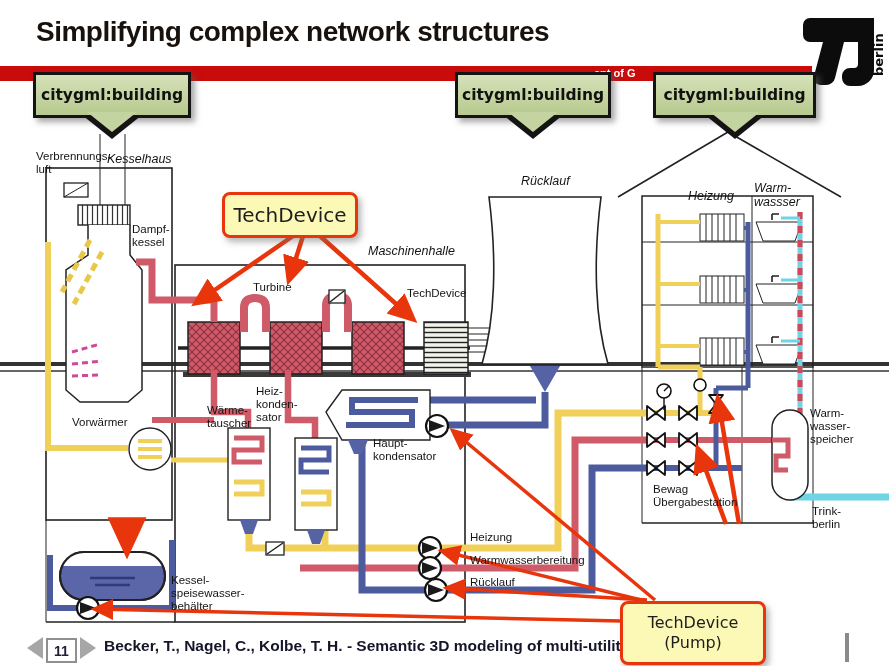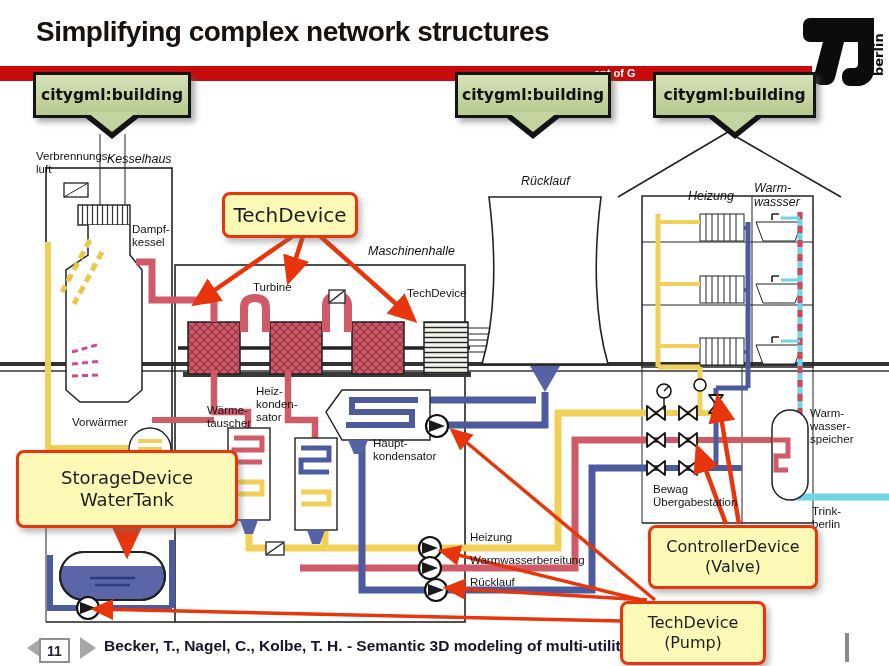--- a/index.html
+++ b/index.html
@@ -32,21 +32,21 @@
          display:flex;align-items:center;justify-content:center;text-align:center;
          font-family:"DejaVu Sans",sans-serif;color:#1d1d1d;white-space:pre-line;
          line-height:1.25;}
   
   .nav-prev{position:absolute;left:27px;top:637px;width:0;height:0;z-index:4;cursor:pointer;
          border-top:11px solid transparent;border-bottom:11px solid transparent;
          border-right:16px solid #a6a6a6;}
   .nav-next{position:absolute;left:80px;top:637px;width:0;height:0;z-index:4;cursor:pointer;
          border-top:11px solid transparent;border-bottom:11px solid transparent;
          border-left:16px solid #a6a6a6;}
-  .page-box{position:absolute;left:39px;top:638px;width:27px;height:21px;z-index:4;
+  .page-box{position:absolute;left:46px;top:638px;width:27px;height:21px;z-index:4;
          border:2px solid #8f8f8f;background:#fff;display:flex;align-items:center;
          justify-content:center;font-size:14px;font-weight:bold;color:#20203a;}
   .citation{position:absolute;left:104px;top:637px;font-size:15.5px;font-weight:bold;
          color:#15152a;z-index:4;white-space:nowrap;}
   .side-mark{position:absolute;left:845px;top:633px;width:4px;height:29px;background:#8a8a8a;z-index:4;}
 </style>
 </head>
 <body>
 
 <div class="slide">
@@ -290,20 +290,23 @@
 konden-
 sator</div>
   <div class="dlabel" style="left:373px;top:437px">Haupt-
 kondensator</div>
   <div class="dlabel lg" style="left:688px;top:189px">Heizung</div>
   <div class="dlabel lg" style="left:754px;top:181px">Warm-
 wassser</div>
   <div class="dlabel" style="left:470px;top:531px">Heizung</div>
   <div class="dlabel" style="left:470px;top:554px">Warmwasserbereitung</div>
   <div class="dlabel" style="left:470px;top:576px">Rücklauf</div>
+  <div class="dlabel" style="left:171px;top:574px">Kessel-
+speisewasser-
+behälter</div>
   <div class="dlabel" style="left:653px;top:483px">Bewag
 Übergabestation</div>
   <div class="dlabel" style="left:810px;top:407px">Warm-
 wasser-
 speicher</div>
   <div class="dlabel" style="left:812px;top:505px">Trink-
 berlin</div>
 
   <div class="gcall" style="left:33px;top:72px;width:152px;height:40px">
     <span>citygml:building</span>
@@ -311,28 +314,20 @@
   <div class="gcall" style="left:455px;top:72px;width:150px;height:40px">
     <span>citygml:building</span>
   </div>
   <div class="gcall" style="left:653px;top:72px;width:157px;height:40px">
     <span>citygml:building</span>
   </div>
 
   <div class="ycall" style="left:222px;top:192px;width:130px;height:40px;font-size:20px">
     <span>TechDevice</span>
   </div>
-  <div class="ycall" style="left:16px;top:450px;width:216px;height:72px;font-size:18px">
-    <span>StorageDevice
-WaterTank</span>
-  </div>
-  <div class="ycall" style="left:648px;top:525px;width:164px;height:58px;font-size:16px">
-    <span>ControllerDevice
-(Valve)</span>
-  </div>
   <div class="ycall" style="left:620px;top:601px;width:140px;height:58px;font-size:16px">
     <span>TechDevice
 (Pump)</span>
   </div>
 
   <div class="nav-prev"></div>
   <div class="page-box">11</div>
   <div class="nav-next"></div>
   <div class="citation">Becker, T., Nagel, C., Kolbe, T. H.  - Semantic 3D modeling of multi-utility</div>
   <div class="side-mark"></div>

